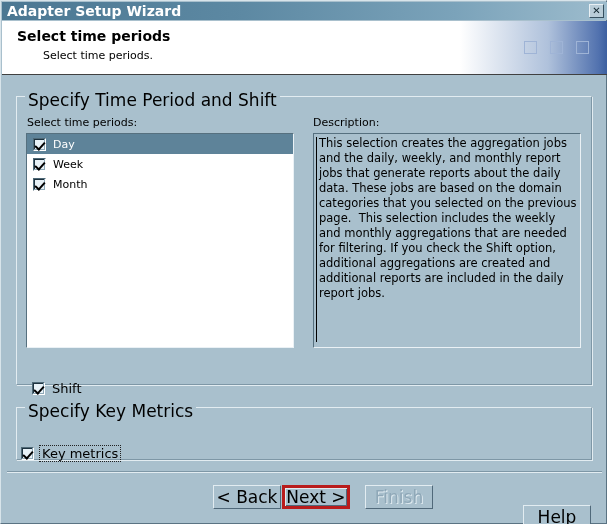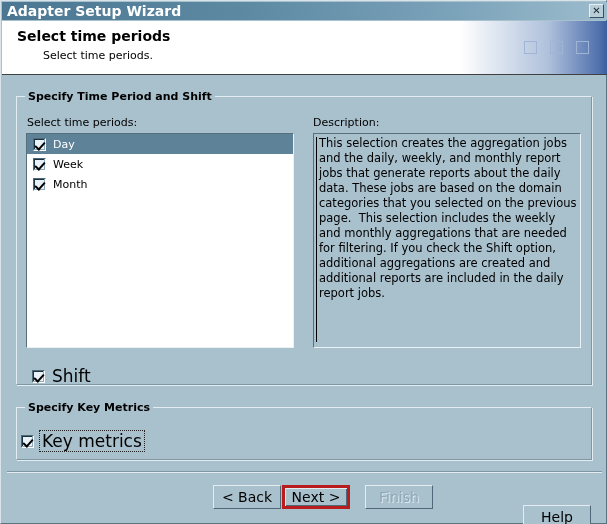--- a/index.html
+++ b/index.html
@@ -124,24 +124,23 @@
     border-top: 1px solid #e2ecf1;
     border-right: 1px solid #7e97a6;
     border-bottom: 1px solid #7e97a6;
     margin: -1px 0 0 -1px;
   }
   .groupbox-legend {
     position: absolute;
     top: -7px; left: 8px;
     background: #a9c0cd;
     padding: 0 3px;
-    font-size: 11px;
-    color: #000;
-    white-space: nowrap;
-    font-weight: bold;
+    font-size: 17px;
+    color: #000;
+    white-space: nowrap;
   }
 
   #gb-time {
     left: 15px; top: 95px;
     width: 577px; height: 290px;
   }
   #gb-key {
     left: 15px; top: 406px;
     width: 577px; height: 54px;
   }
@@ -234,23 +233,24 @@
     line-height: 15px;
     color: #000;
     white-space: pre-wrap;
   }
 
   
   .cb-row {
     position: absolute;
     display: flex;
     align-items: center;
-    font-size: 17px;
-    color: #000;
-    white-space: nowrap;
+    font-size: 13px;
+    color: #000;
+    white-space: nowrap;
+    margin-top: 15px;
   }
   #cb-shift  { left: 31px; top: 365px; }
   #cb-keymet { left: 20px; top: 429px; justify-content: flex-end; }
   #cb-keymet .cb-label {
     border: 1px dotted #222;
     padding: 0 2px;
     margin-left: -2px;
   }
 
   
@@ -275,21 +275,21 @@
     width: 68px; height: 24px;
     background: #a9c0cd;
     box-sizing: border-box;
     border-left: 1px solid #e2ecf1;
     border-top: 1px solid #e2ecf1;
     border-right: 1px solid #50697a;
     border-bottom: 1px solid #50697a;
     display: flex;
     align-items: center;
     justify-content: center;
-    font-size: 14px;
+    font-size: 17px;
     font-family: "DejaVu Sans", "Liberation Sans", sans-serif;
     color: #000;
     cursor: default;
     white-space: nowrap;
   }
   .btn.default {
     border: 3px solid #b91c1c;
     box-shadow: inset 1px 1px 0 #e2ecf1, inset -1px -1px 0 #50697a;
   }
   .btn.disabled {

